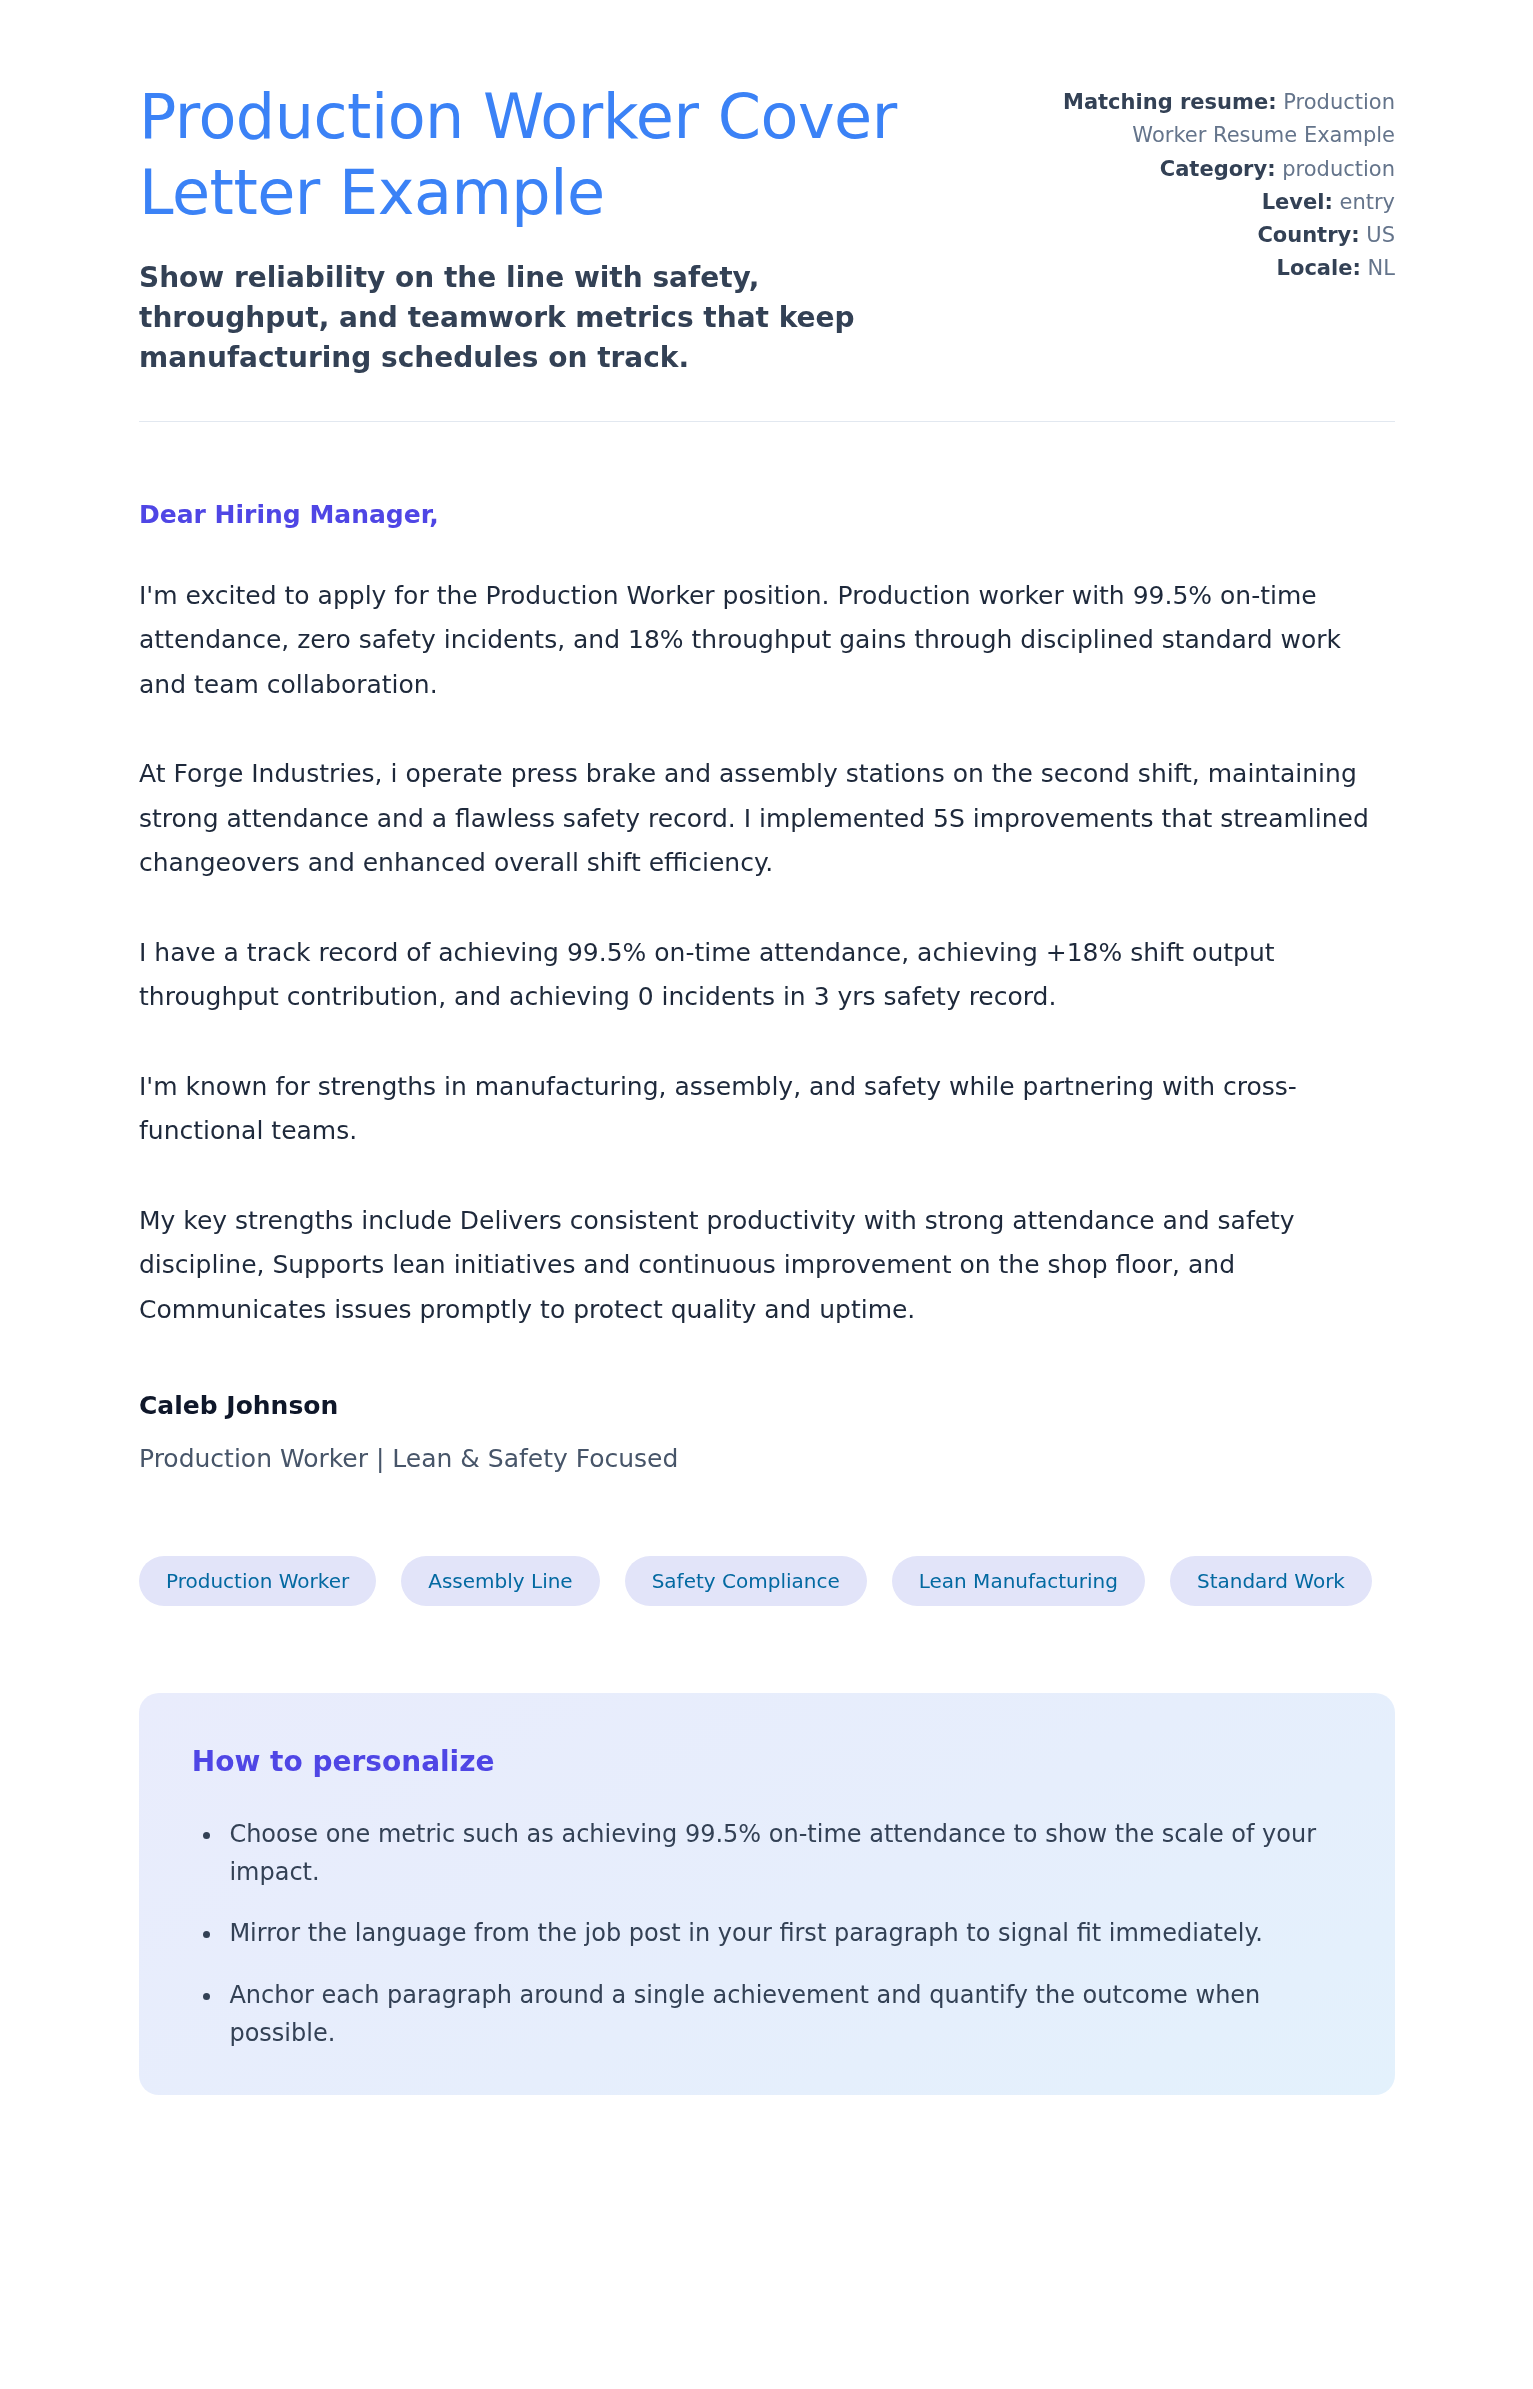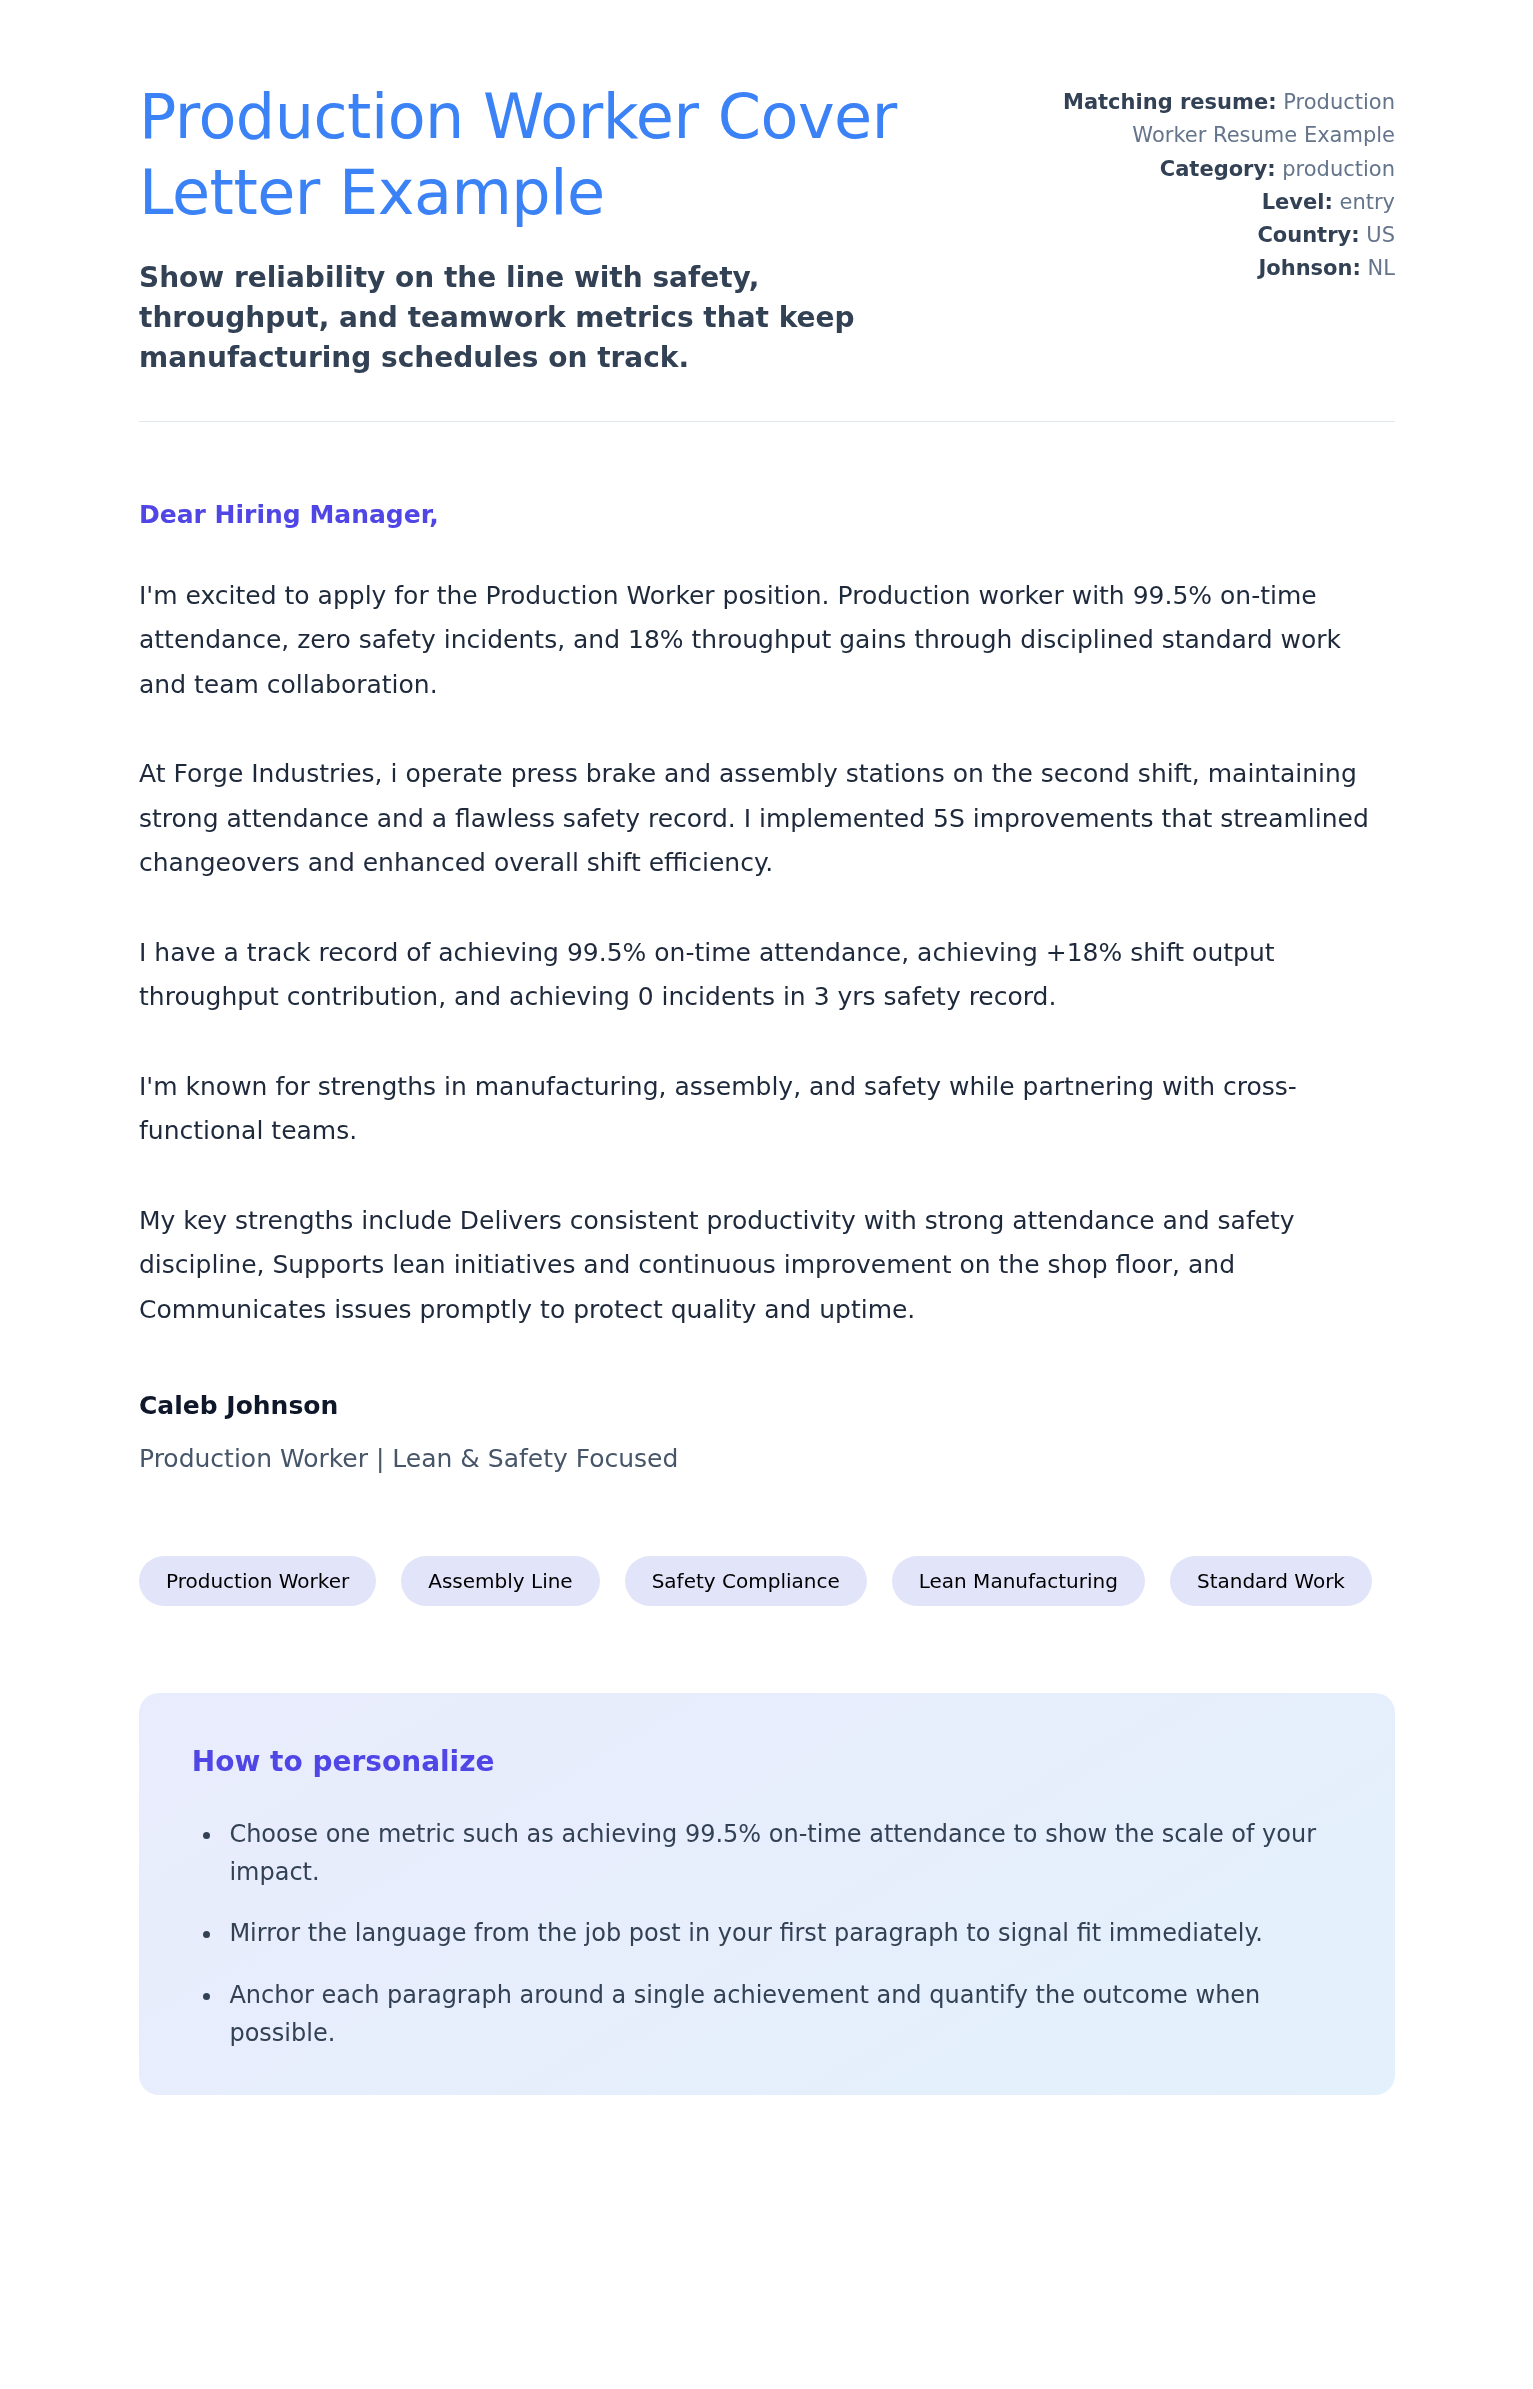--- a/index.html
+++ b/index.html
@@ -95,21 +95,21 @@
   .tags {
     margin-top: 83px;
     display: flex;
     flex-wrap: wrap;
     gap: 25px;
   }
 
   .tag {
     display: inline-block;
     background: #e2e4f9;
-    color: #000000;
+    color: #0369a1;
     font-size: 20px;
     line-height: 1;
     padding: 15.3px 27px;
     border-radius: 901px;
     white-space: nowrap;
     cursor: pointer;
   }
 
   
   .card {
@@ -158,21 +158,21 @@
       <br>
       <span class="meta-label">Category:</span>
       <span class="meta-value">production</span>
       <br>
       <span class="meta-label">Level:</span>
       <span class="meta-value">entry</span>
       <br>
       <span class="meta-label">Country:</span>
       <span class="meta-value">US</span>
       <br>
-      <span class="meta-label">Johnson:</span>
+      <span class="meta-label">Locale:</span>
       <span class="meta-value">NL</span>
     </div>
   </div>
 
   <hr class="divider">
 
   <div>
     <div class="salutation">Dear Hiring Manager,</div>
 
     <p class="para">I'm excited to apply for the Production Worker position. Production worker with 99.5% on-time attendance, zero safety incidents, and 18% throughput gains through disciplined standard work and team collaboration.</p>

